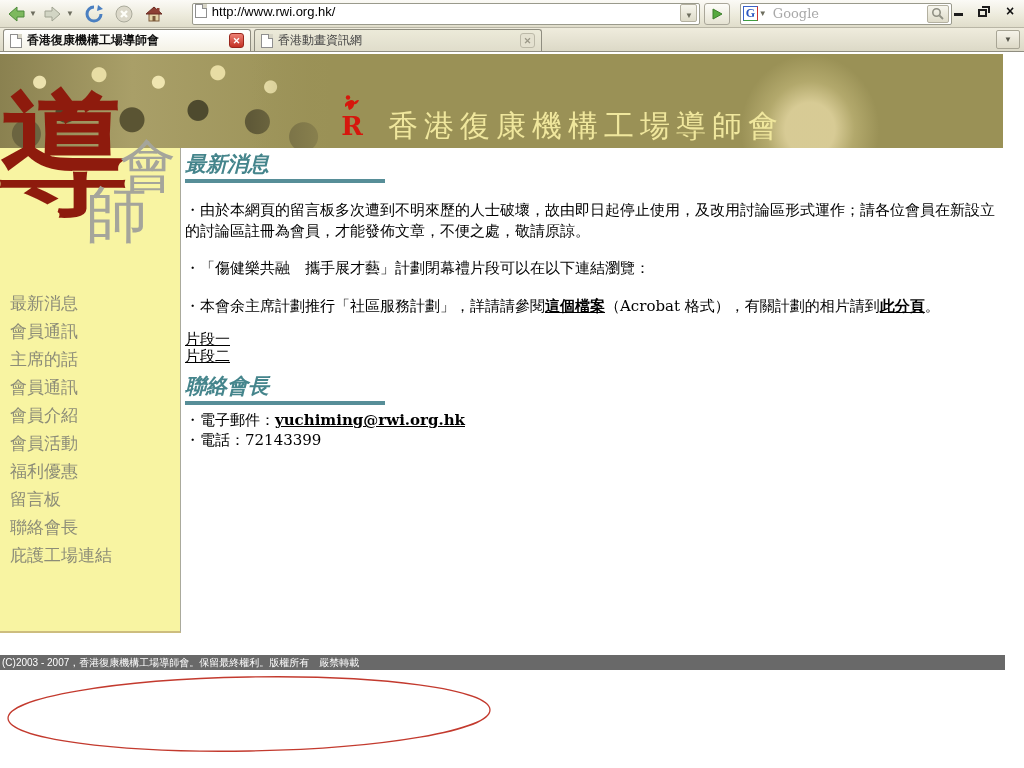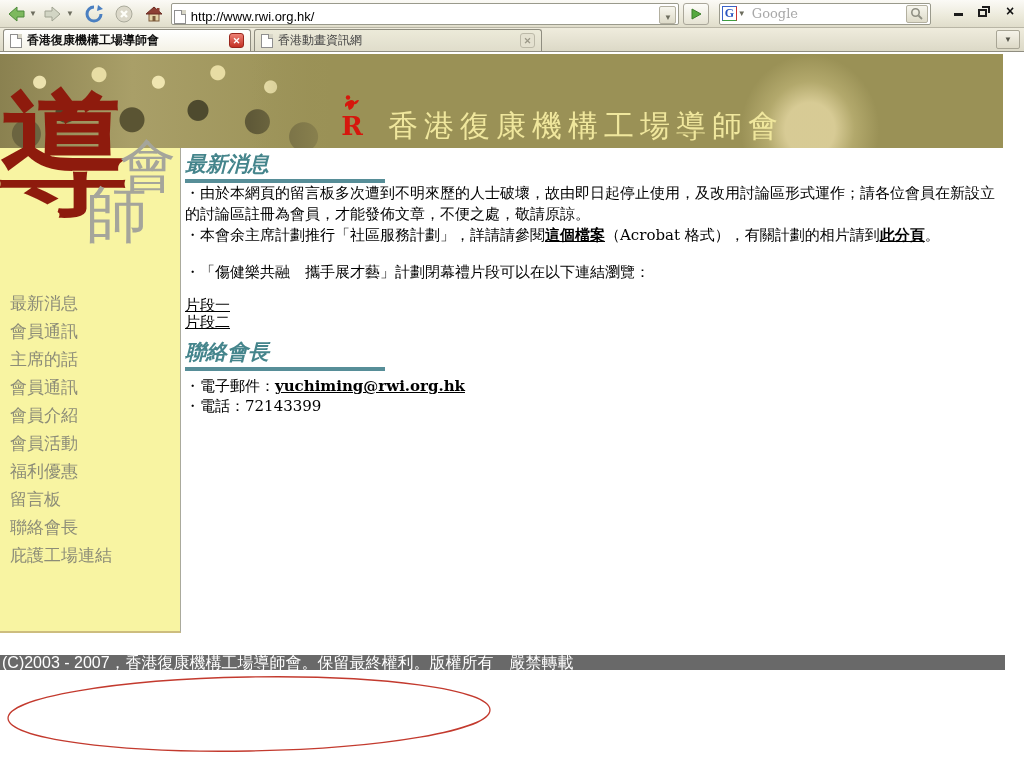--- a/index.html
+++ b/index.html
@@ -10,21 +10,21 @@
   .toolbar {
     position:absolute; left:0; top:0; width:1024px; height:28px;
     background:linear-gradient(#fbfaf6,#eceadb 60%,#e0ddcb);
     border-bottom:1px solid #b9b6a6;
     display:flex; align-items:center;
   }
   .navbtn { display:flex; align-items:center; margin-left:4px; }
   .caret { font-size:8px; color:#6d6d5e; margin-left:1px; }
   .icon-btn { width:24px; height:24px; display:flex; align-items:center; justify-content:center; border-radius:3px; }
   .urlbar {
-    display:flex; align-items:flex-end; height:22px; width:508px; margin-left:5px;
+    display:flex; align-items:flex-start; height:22px; width:508px; margin-left:26px;
     background:#fff; border:1px solid #9a9a8c; border-radius:2px; padding:0 2px;
   }
   .urlbar .url-text { flex:1; font-size:13px; color:#000; border:none; outline:none; background:transparent; font-family:"Liberation Sans",sans-serif; }
   .url-drop { width:17px; height:18px; background:linear-gradient(#f7f6ee,#dedbc9); border:1px solid #b3b0a0; border-radius:2px; text-align:center; line-height:16px; }
   .go-btn { width:26px; height:22px; margin-left:4px; background:linear-gradient(#fdfdf9,#e6e3d3); border:1px solid #aaa79a; border-radius:3px; display:flex; align-items:center; justify-content:center; }
   .searchbox {
     display:flex; align-items:center; height:22px; width:212px; margin-left:10px;
     background:#fff; border:1px solid #9a9a8c; border-radius:2px; padding:0 2px;
   }
   .g-logo { width:15px; height:15px; border:1px solid #3a62c8; border-right-color:#cc3333; border-bottom-color:#3f9e3f; border-top-color:#3a62c8; background:#fff; color:#2b55c0; font-family:"Liberation Serif",serif; font-weight:bold; font-size:12px; line-height:13px; text-align:center; }
@@ -103,31 +103,31 @@
   .menu-item { font-size:17px; color:#8c8c78; line-height:28px; white-space:nowrap; cursor:pointer; }
 
   .calli { position:absolute; font-family:"DejaVu Serif",serif; line-height:1; z-index:5; pointer-events:none; }
   .calli-main { left:0px; top:36px; font-size:128px; color:#8e1b0d; font-weight:bold; }
   .calli-second { left:120px; top:86px; font-size:56px; color:#a5a59b; }
   .calli-third { left:86px; top:132px; font-size:62px; color:#a5a59b; }
 
   .content { position:absolute; left:185px; top:98px; width:812px; font-family:"DejaVu Serif",serif; }
   .section-heading { font-family:"DejaVu Serif",serif; font-weight:bold; font-size:21px; color:#45858c; font-style:italic; }
   .heading-rule { height:4px; width:200px; background:#578e98; margin-top:1px; }
-  .para { font-size:15px; color:#000; line-height:21px; margin-top:0; }
+  .para { font-size:15px; color:#000; line-height:21px; margin-top:17px; }
   .para-3 { margin-top:16px; }
   a.inline-link, .inline-link { font-weight:bold; color:#000; text-decoration:underline; cursor:pointer; }
   .video-links { margin-top:14px; }
   .video-link { display:block; font-weight:normal; font-size:15px; color:#000; text-decoration:underline; line-height:17px; cursor:pointer; }
   .contact-heading { margin-top:7px; }
   .contact-line { font-size:15px; line-height:18px; margin-top:2px; color:#000; }
 
   .footer {
     position:absolute; left:0; top:603px; width:1005px; height:15px;
-    background:#696969; color:#fff; font-size:16px; line-height:15px; padding-left:2px;
+    background:#696969; color:#fff; font-size:10px; line-height:15px; padding-left:2px;
     white-space:nowrap; overflow:hidden;
   }
   .annotation { position:absolute; left:0px; top:560px; z-index:9; pointer-events:none; }
 </style>
 </head>
 <body>
 
 <div class="toolbar">
   <span class="navbtn">
     <span class="icon-btn">
@@ -253,25 +253,25 @@
   <div class="calli calli-main">導</div>
   <div class="calli calli-second">會</div>
   <div class="calli calli-third">師</div>
 
   <div class="content">
     <div class="section-heading">最新消息</div>
     <div class="heading-rule"></div>
 
     <div class="para">・由於本網頁的留言板多次遭到不明來歷的人士破壞，故由即日起停止使用，及改用討論區形式運作；請各位會員在新設立的討論區註冊為會員，才能發佈文章，不便之處，敬請原諒。</div>
 
+    <div class="para para-3">・「傷健樂共融　攜手展才藝」計劃閉幕禮片段可以在以下連結瀏覽：</div>
+
     <div class="para">
       <span>・本會余主席計劃推行「社區服務計劃」，詳請請參閱</span><span class="inline-link">這個檔案</span><span>（Acrobat 格式），有關計劃的相片請到</span><span class="inline-link">此分頁</span><span>。</span>
     </div>
-
-    <div class="para para-3">・「傷健樂共融　攜手展才藝」計劃閉幕禮片段可以在以下連結瀏覽：</div>
 
     <div class="video-links">
       <span class="video-link">片段一</span>
       <span class="video-link">片段二</span>
     </div>
 
     <div class="section-heading contact-heading">聯絡會長</div>
     <div class="heading-rule"></div>
 
     <div class="contact-line" style="margin-top:6px">

